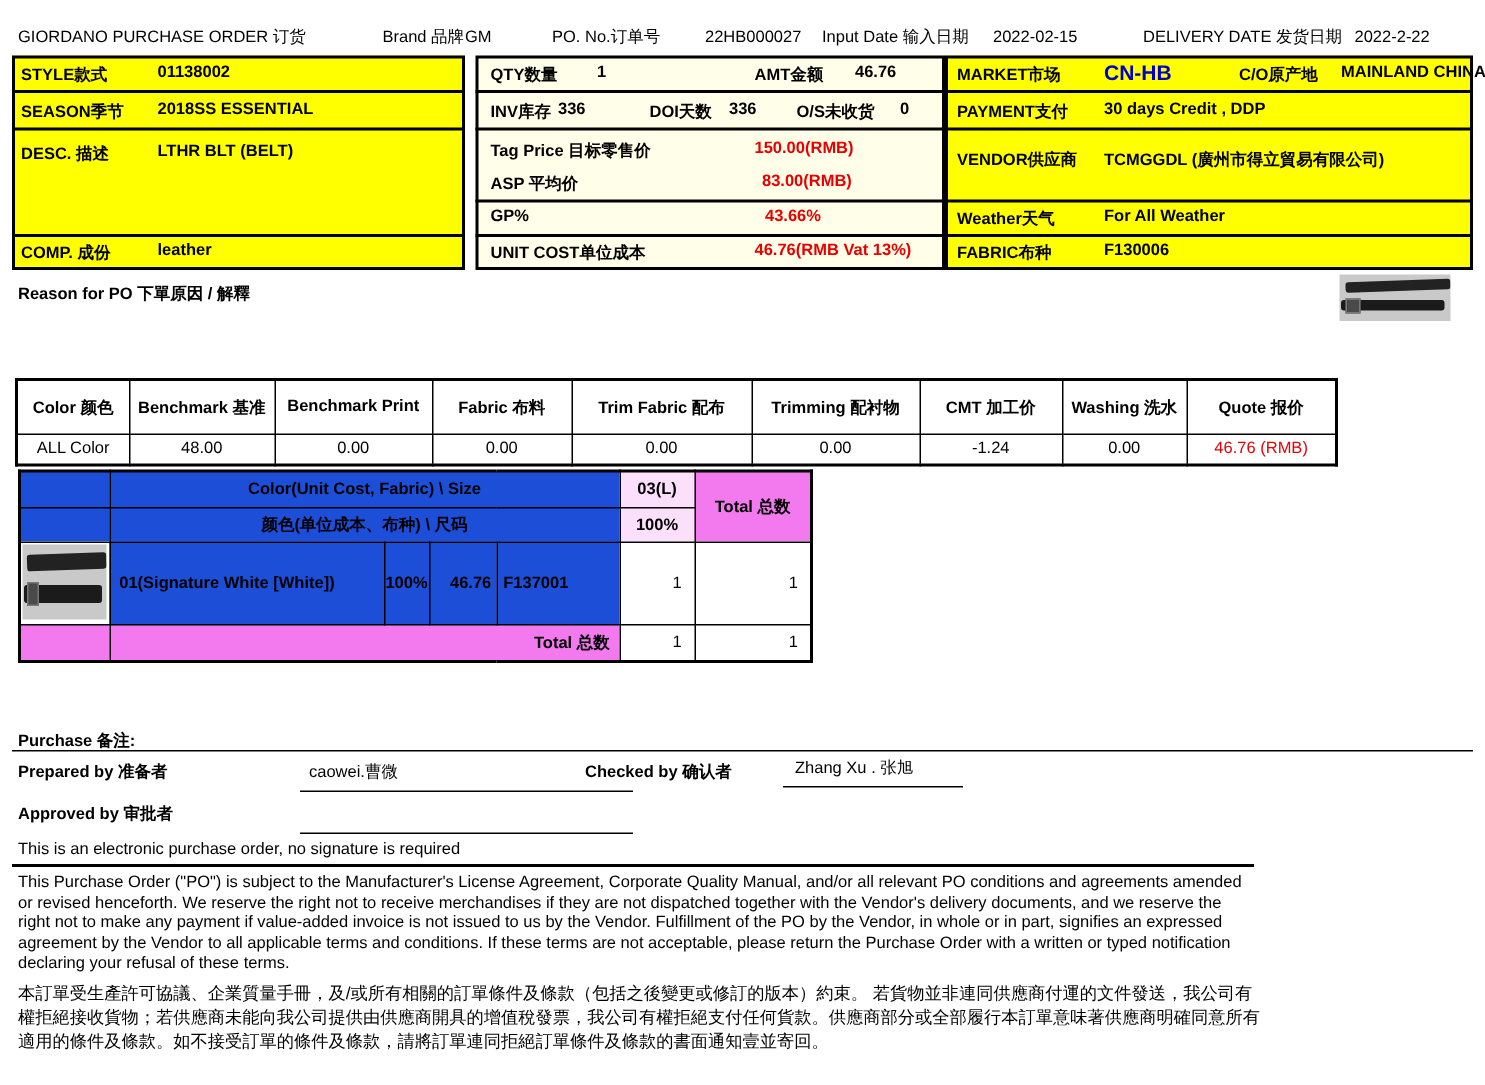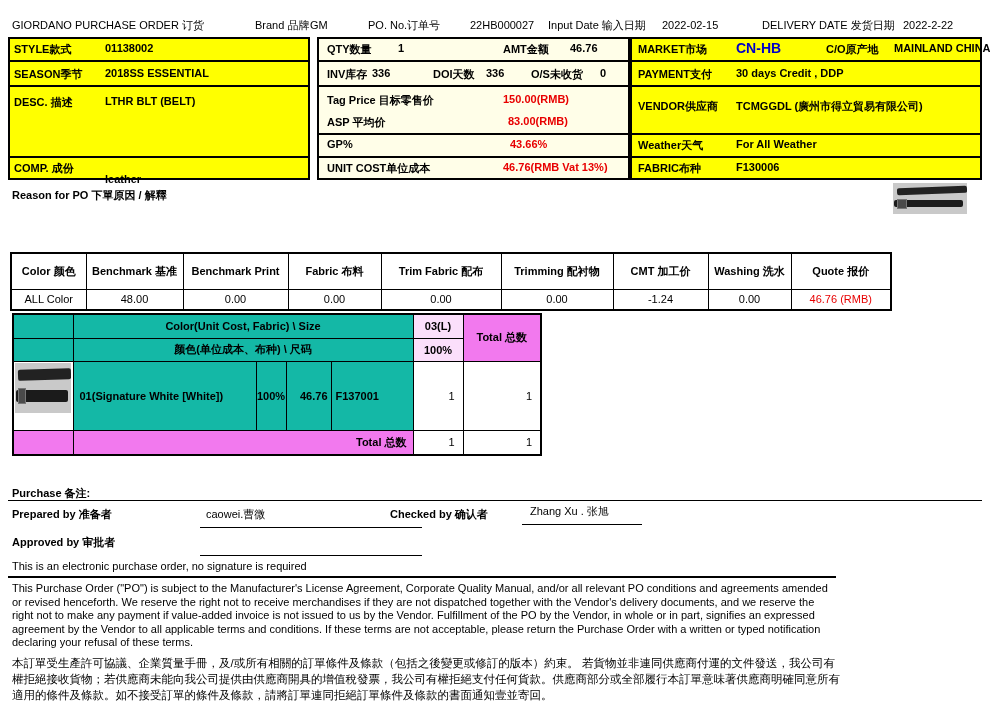--- a/index.html
+++ b/index.html
@@ -44,26 +44,26 @@
   .bench { position:absolute; left:10px; top:252px; }
   .bench td { border:1px solid #000; text-align:center; vertical-align:middle; }
   .bench .hdr td { font-weight:bold; height:36px; }
   .bench .dat td { height:21px; }
   .bench table { border:2px solid #000; }
 
   
   .pink { position:absolute; left:12px; top:313px; }
   .pink table { border:2px solid #000; }
   .pink td { border:1px solid #000; vertical-align:middle; }
-  .bg-lp { background:#14b8a6; }
+  .bg-lp { background:#1d4ed8; }
   .bg-pp { background:#fbdffb; }
   .bg-mg { background:#f279ee; }
   .pink .h1 td { height:24px; text-align:center; font-weight:bold; }
   .pink .h2 td { height:23px; text-align:center; font-weight:bold; }
-  .pink .dr td { height:69px; }
+  .pink .dr td { height:55px; }
   .pink .tr td { height:25px; }
   .num { text-align:right; padding-right:8px; }
 
   
   .rule { position:absolute; background:#000; }
   .sig-line { position:absolute; border-bottom:1px solid #000; }
   .para { position:absolute; left:12px; width:826px; line-height:13.5px; }
   .para-zh { position:absolute; left:12px; width:832px; line-height:16px; font-size:11.5px; }
   .ftxt { position:absolute; white-space:nowrap; }
 </style>
@@ -97,21 +97,21 @@
     <div class="hline" style="left:0; top:119px; width:302px"></div>
     <div class="hline" style="left:309px; top:119px; width:665px"></div>
 
     <span class="cellt" style="left:6px;  top:5px">STYLE款式</span>
     <span class="cellt" style="left:97px; top:5px">01138002</span>
     <span class="cellt" style="left:6px;  top:30px">SEASON季节</span>
     <span class="cellt" style="left:97px; top:30px">2018SS ESSENTIAL</span>
     <span class="cellt" style="left:6px;  top:58px">DESC. 描述</span>
     <span class="cellt" style="left:97px; top:58px">LTHR BLT (BELT)</span>
     <span class="cellt" style="left:6px;  top:124px">COMP. 成份</span>
-    <span class="cellt" style="left:97px; top:136px">leather</span>
+    <span class="cellt" style="left:97px; top:124px">leather</span>
 
     <span class="cellt" style="left:319px; top:5px">QTY数量</span>
     <span class="cellt" style="left:390px; top:5px">1</span>
     <span class="cellt" style="left:495px; top:5px">AMT金额</span>
     <span class="cellt" style="left:562px; top:5px">46.76</span>
 
     <span class="cellt" style="left:319px; top:30px">INV库存</span>
     <span class="cellt" style="left:364px; top:30px">336</span>
     <span class="cellt" style="left:425px; top:30px">DOI天数</span>
     <span class="cellt" style="left:478px; top:30px">336</span>

